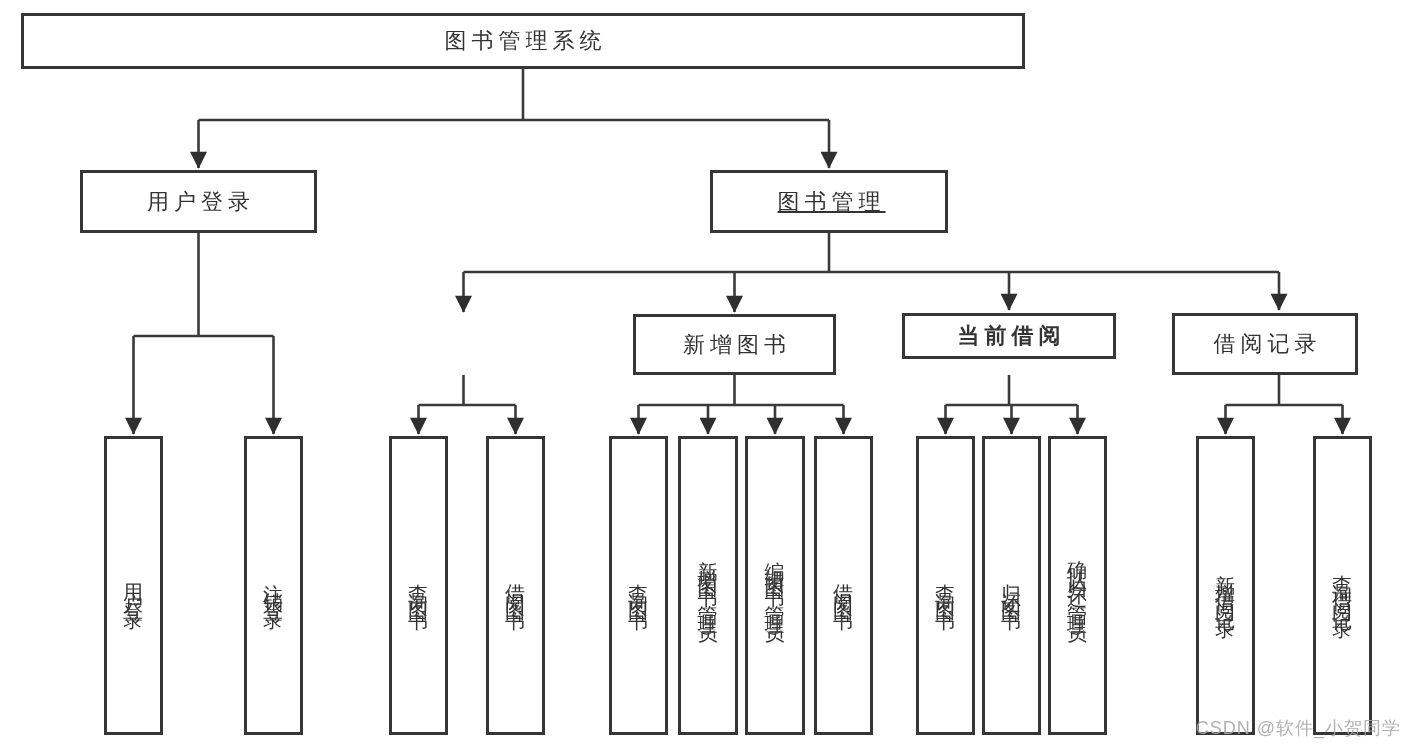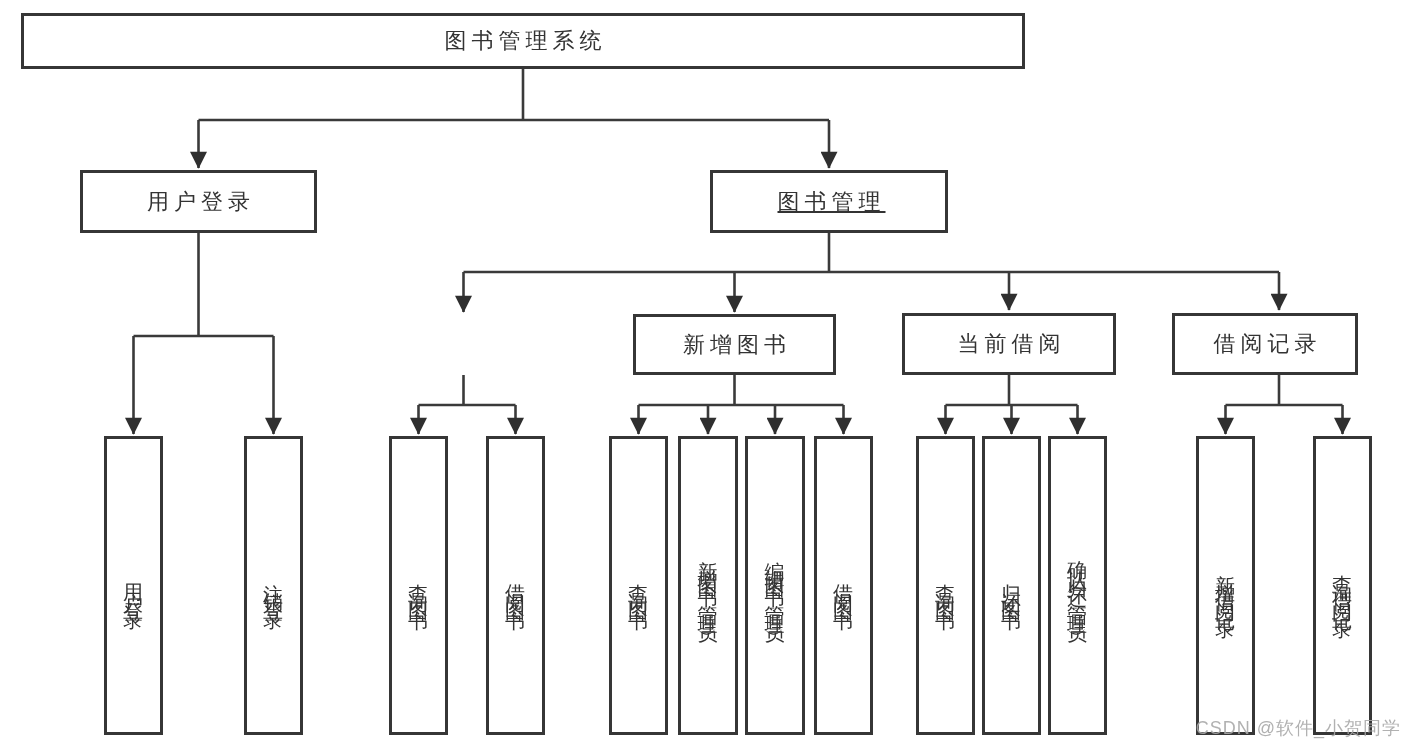--- a/index.html
+++ b/index.html
@@ -97,21 +97,21 @@
       <path d="M1342.5,405 V434" marker-end="url(#arrow)"></path>
     </g>
   </svg>
 
   <div class="node h-node" style="left:21px;top:13px;width:1004px;height:56px;">图书管理系统</div>
 
   <div class="node h-node" style="left:80px;top:170px;width:237px;height:63px;">用户登录</div>
   <div class="node h-node" style="left:710px;top:170px;width:238px;height:63px;text-decoration:underline;">图书管理</div>
 
   <div class="node h-node" style="left:633px;top:314px;width:203px;height:61px;">新增图书</div>
-  <div class="node h-node" style="left:902px;top:313px;width:214px;height:62px;">当前借阅</div>
+  <div class="node h-node" style="left:902px;top:313px;width:214px;height:46px;font-weight:bold;">当前借阅</div>
   <div class="node h-node" style="left:1172px;top:313px;width:186px;height:62px;">借阅记录</div>
 
   <div class="node v-node" style="left:104px;top:436px;width:59px;height:299px;">用户登录</div>
   <div class="node v-node" style="left:244px;top:436px;width:59px;height:299px;">注销登录</div>
 
   <div class="node v-node" style="left:389px;top:436px;width:59px;height:299px;">查询图书</div>
   <div class="node v-node" style="left:486px;top:436px;width:59px;height:299px;">借阅图书</div>
 
   <div class="node v-node" style="left:609px;top:436px;width:59px;height:299px;">查询图书</div>
   <div class="node v-node" style="left:678px;top:436px;width:60px;height:299px;">新增图书（管理员）</div>

